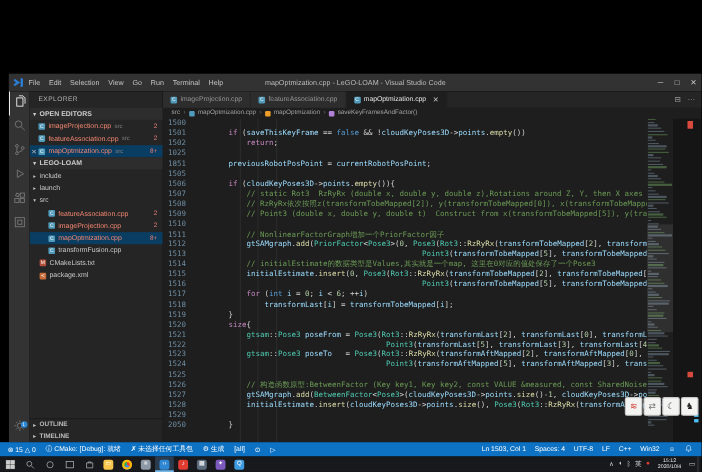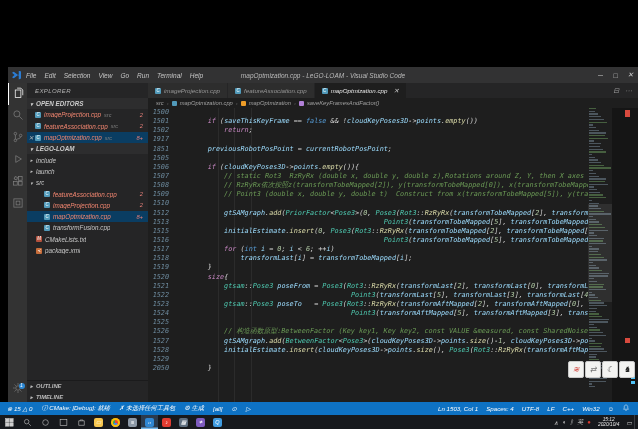--- a/index.html
+++ b/index.html
@@ -1,17 +1,17 @@
 <!DOCTYPE html>
 <html><head>
 <meta charset="utf-8">
 <style>
   html,body{margin:0;padding:0;background:#000;}
   .screen{position:relative;width:638px;height:429px;background:#000;overflow:hidden;
-          font-family:"Liberation Sans",sans-serif;color:#ccc;font-style:italic;-webkit-font-smoothing:antialiased;}
+          font-family:"Liberation Sans",sans-serif;color:#ccc;-webkit-font-smoothing:antialiased;}
   
   .titlebar{position:absolute;left:8px;top:67px;right:0;height:16px;background:#323233;
             display:flex;align-items:center;font-size:6.5px;color:#c5c5c5;}
   .vslogo{width:9px;height:9px;margin:0 5px 0 4px;background:#2b7cd3;
           clip-path:polygon(0 25%,20% 15%,75% 55%,75% 0,100% 12%,100% 88%,75% 100%,75% 45%,20% 85%,0 75%,28% 50%);}
   .menus{display:flex;gap:8px;}
   .menus span{cursor:default;}
   .tb-title{position:absolute;left:0;right:0;text-align:center;pointer-events:none;color:#bbb;}
   .winctl{margin-left:auto;display:flex;height:100%;}
   .winctl div{width:15px;height:100%;display:flex;align-items:center;justify-content:center;font-size:7px;color:#ccc;}
@@ -289,30 +289,32 @@
           <span class="bc-ico" style="background: rgb(238, 157, 40);"></span>
           <span>mapOptmization</span>
           <span class="sep">›</span>
           <span class="bc-ico" style="background: rgb(177, 128, 215);"></span>
           <span>saveKeyFramesAndFactor()</span>
         </div>
       <div class="codewrap" id="code">
           <div class="cline"><span class="lnum">1500</span><span class="ltext"></span></div>
           <div class="cline"><span class="lnum">1501</span><span class="ltext"><span class="tok-p">        </span><span class="tok-k">if</span><span class="tok-p"> (</span><span class="tok-v">saveThisKeyFrame</span><span class="tok-p"> == </span><span class="tok-b">false</span><span class="tok-p"> &amp;&amp; !</span><span class="tok-v">cloudKeyPoses3D</span><span class="tok-p">-&gt;</span><span class="tok-v">points</span><span class="tok-p">.</span><span class="tok-f">empty</span><span class="tok-p">())</span></span></div>
           <div class="cline"><span class="lnum">1502</span><span class="ltext"><span class="tok-p">            </span><span class="tok-k">return</span><span class="tok-p">;</span></span></div>
-          <div class="cline"><span class="lnum">1917</span><span class="ltext"></span></div>
+          <div class="cline"><span class="lnum">1025</span><span class="ltext"></span></div>
           <div class="cline"><span class="lnum">1851</span><span class="ltext"><span class="tok-p">        </span><span class="tok-v">previousRobotPosPoint</span><span class="tok-p"> = </span><span class="tok-v">currentRobotPosPoint</span><span class="tok-p">;</span></span></div>
           <div class="cline"><span class="lnum">1505</span><span class="ltext"></span></div>
           <div class="cline"><span class="lnum">1506</span><span class="ltext"><span class="tok-p">        </span><span class="tok-k">if</span><span class="tok-p"> (</span><span class="tok-v">cloudKeyPoses3D</span><span class="tok-p">-&gt;</span><span class="tok-v">points</span><span class="tok-p">.</span><span class="tok-f">empty</span><span class="tok-p">()){</span></span></div>
           <div class="cline"><span class="lnum">1507</span><span class="ltext"><span class="tok-c">            // static Rot3  RzRyRx (double x, double y, double z),Rotations around Z, Y, then X axes</span></span></div>
           <div class="cline"><span class="lnum">1508</span><span class="ltext"><span class="tok-c">            // RzRyRx依次按照z(transformTobeMapped[2]), y(transformTobeMapped[0]), x(transformTobeMapped[1])坐标轴旋转</span></span></div>
           <div class="cline"><span class="lnum">1509</span><span class="ltext"><span class="tok-c">            // Point3 (double x, double y, double t)  Construct from x(transformTobeMapped[5]), y(transformTobe</span></span></div>
           <div class="cline"><span class="lnum">1510</span></div>
+          <div class="cline"><span class="lnum">1511</span><span class="ltext"><span class="tok-c">            // NonlinearFactorGraph增加一个PriorFactor因子</span></span></div>
           <div class="cline"><span class="lnum">1512</span><span class="ltext"><span class="tok-p">            </span><span class="tok-v">gtSAMgraph</span><span class="tok-p">.</span><span class="tok-f">add</span><span class="tok-p">(</span><span class="tok-t">PriorFactor</span><span class="tok-p">&lt;</span><span class="tok-t">Pose3</span><span class="tok-p">&gt;(</span><span class="tok-n">0</span><span class="tok-p">, </span><span class="tok-t">Pose3</span><span class="tok-p">(</span><span class="tok-t">Rot3</span><span class="tok-p">::</span><span class="tok-f">RzRyRx</span><span class="tok-p">(</span><span class="tok-v">transformTobeMapped</span><span class="tok-p">[</span><span class="tok-n">2</span><span class="tok-p">], </span><span class="tok-v">transformTobeMapped</span></span></div>
           <div class="cline"><span class="lnum">1513</span><span class="ltext"><span class="tok-p">                                                   </span><span class="tok-t">Point3</span><span class="tok-p">(</span><span class="tok-v">transformTobeMapped</span><span class="tok-p">[</span><span class="tok-n">5</span><span class="tok-p">], </span><span class="tok-v">transformTobeMapped</span></span></div>
+          <div class="cline"><span class="lnum">1514</span><span class="ltext"><span class="tok-c">            // initialEstimate的数据类型是Values,其实就是一个map, 这里在0对应的值处保存了一个Pose3</span></span></div>
           <div class="cline"><span class="lnum">1515</span><span class="ltext"><span class="tok-p">            </span><span class="tok-v">initialEstimate</span><span class="tok-p">.</span><span class="tok-f">insert</span><span class="tok-p">(</span><span class="tok-n">0</span><span class="tok-p">, </span><span class="tok-t">Pose3</span><span class="tok-p">(</span><span class="tok-t">Rot3</span><span class="tok-p">::</span><span class="tok-f">RzRyRx</span><span class="tok-p">(</span><span class="tok-v">transformTobeMapped</span><span class="tok-p">[</span><span class="tok-n">2</span><span class="tok-p">], </span><span class="tok-v">transformTobeMapped</span><span class="tok-p">[</span></span></div>
           <div class="cline"><span class="lnum">1516</span><span class="ltext"><span class="tok-p">                                                   </span><span class="tok-t">Point3</span><span class="tok-p">(</span><span class="tok-v">transformTobeMapped</span><span class="tok-p">[</span><span class="tok-n">5</span><span class="tok-p">], </span><span class="tok-v">transformTobeMapped</span></span></div>
           <div class="cline"><span class="lnum">1517</span><span class="ltext"><span class="tok-p">            </span><span class="tok-k">for</span><span class="tok-p"> (</span><span class="tok-b">int</span><span class="tok-p"> </span><span class="tok-v">i</span><span class="tok-p"> = </span><span class="tok-n">0</span><span class="tok-p">; </span><span class="tok-v">i</span><span class="tok-p"> &lt; </span><span class="tok-n">6</span><span class="tok-p">; ++</span><span class="tok-v">i</span><span class="tok-p">)</span></span></div>
           <div class="cline"><span class="lnum">1518</span><span class="ltext"><span class="tok-p">                </span><span class="tok-v">transformLast</span><span class="tok-p">[</span><span class="tok-v">i</span><span class="tok-p">] = </span><span class="tok-v">transformTobeMapped</span><span class="tok-p">[</span><span class="tok-v">i</span><span class="tok-p">];</span></span></div>
           <div class="cline"><span class="lnum">1519</span><span class="ltext"><span class="tok-p">        }</span></span></div>
           <div class="cline"><span class="lnum">1520</span><span class="ltext"><span class="tok-p">        </span><span class="tok-k">size</span><span class="tok-p">{</span></span></div>
           <div class="cline"><span class="lnum">1521</span><span class="ltext"><span class="tok-p">            </span><span class="tok-t">gtsam</span><span class="tok-p">::</span><span class="tok-t">Pose3</span><span class="tok-p"> </span><span class="tok-v">poseFrom</span><span class="tok-p"> = </span><span class="tok-t">Pose3</span><span class="tok-p">(</span><span class="tok-t">Rot3</span><span class="tok-p">::</span><span class="tok-f">RzRyRx</span><span class="tok-p">(</span><span class="tok-v">transformLast</span><span class="tok-p">[</span><span class="tok-n">2</span><span class="tok-p">], </span><span class="tok-v">transformLast</span><span class="tok-p">[</span><span class="tok-n">0</span><span class="tok-p">], </span><span class="tok-v">transformLast</span></span></div>
           <div class="cline"><span class="lnum">1522</span><span class="ltext"><span class="tok-p">                                           </span><span class="tok-t">Point3</span><span class="tok-p">(</span><span class="tok-v">transformLast</span><span class="tok-p">[</span><span class="tok-n">5</span><span class="tok-p">], </span><span class="tok-v">transformLast</span><span class="tok-p">[</span><span class="tok-n">3</span><span class="tok-p">], </span><span class="tok-v">transformLast</span><span class="tok-p">[</span><span class="tok-n">4</span></span></div>
           <div class="cline"><span class="lnum">1523</span><span class="ltext"><span class="tok-p">            </span><span class="tok-t">gtsam</span><span class="tok-p">::</span><span class="tok-t">Pose3</span><span class="tok-p"> </span><span class="tok-v">poseTo</span><span class="tok-p">   = </span><span class="tok-t">Pose3</span><span class="tok-p">(</span><span class="tok-t">Rot3</span><span class="tok-p">::</span><span class="tok-f">RzRyRx</span><span class="tok-p">(</span><span class="tok-v">transformAftMapped</span><span class="tok-p">[</span><span class="tok-n">2</span><span class="tok-p">], </span><span class="tok-v">transformAftMapped</span><span class="tok-p">[</span><span class="tok-n">0</span><span class="tok-p">], </span></span></div>
           <div class="cline"><span class="lnum">1524</span><span class="ltext"><span class="tok-p">                                           </span><span class="tok-t">Point3</span><span class="tok-p">(</span><span class="tok-v">transformAftMapped</span><span class="tok-p">[</span><span class="tok-n">5</span><span class="tok-p">], </span><span class="tok-v">transformAftMapped</span><span class="tok-p">[</span><span class="tok-n">3</span><span class="tok-p">], </span><span class="tok-v">transformA</span></span></div>

